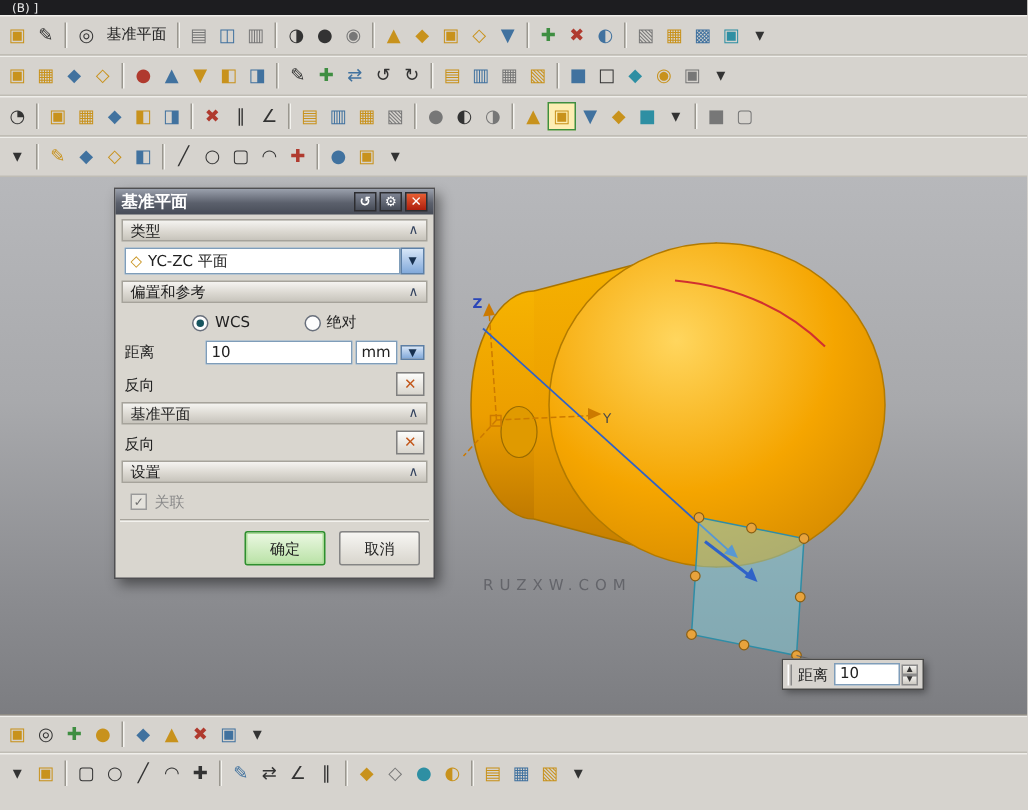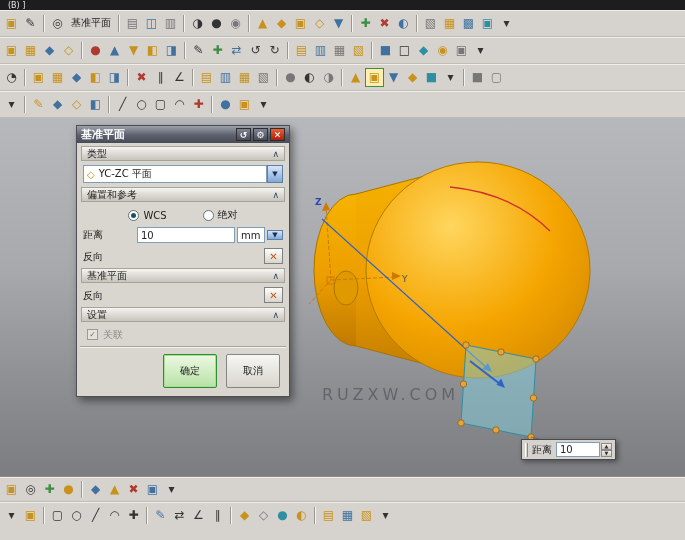--- a/index.html
+++ b/index.html
@@ -19,21 +19,21 @@
   .tb-icon{width:19px;height:19px;display:flex;align-items:center;justify-content:center;font-size:12px;line-height:1;border:1px solid transparent;cursor:default;}
   .tb-icon.hl{background:#fdeeb3;border:1px solid #3e8e41;}
   .tb-sep{width:2px;height:17px;border-left:1px solid #9a978f;border-right:1px solid #f4f3ef;margin:0 3px;}
   .tb-label{font-size:10px;color:#222;padding:0 4px;white-space:nowrap;}
 
   
   .viewport{position:relative;height:358px;background:linear-gradient(180deg,#b7b8bb 0%,#a8a9ac 42%,#8b8c90 78%,#7c7d81 100%);overflow:hidden;}
   .scene{position:absolute;left:0;top:0;z-index:1;}
   .watermark{position:absolute;left:322px;top:266px;z-index:2;text-align:center;color:#55565c;opacity:.85;user-select:none;}
   .watermark .l1{font-size:30px;font-weight:bold;letter-spacing:5px;text-shadow:1px 1px 0 rgba(240,240,240,.35);}
-  .watermark .l2{font-size:16px;letter-spacing:4px;margin-top:1px;color:#5d5e64;}
+  .watermark .l2{font-size:10px;letter-spacing:4px;margin-top:1px;color:#5d5e64;}
 
   
   .dpopup{position:absolute;left:521px;top:321px;z-index:6;display:flex;align-items:center;background:#d6d3ce;border:1px solid #4a4a4a;box-shadow:2px 2px 5px rgba(0,0,0,.4);padding:2px 3px;}
   .dpopup .grip2{width:3px;height:14px;border-left:1px solid #fff;border-right:1px solid #8a8a8a;margin-right:4px;}
   .dpopup .plbl{font-size:10px;margin-right:4px;}
   .dpopup .pval{width:44px;height:15px;background:#fff;border:1px solid #7f9db9;font-size:10px;display:flex;align-items:center;padding:0 3px;}
   .dpopup .spin{display:flex;flex-direction:column;margin-left:1px;}
   .dpopup .spin span{width:11px;height:7px;display:flex;align-items:center;justify-content:center;font-size:5px;background:linear-gradient(#f2f1ee,#cdcac2);border:1px solid #8a8a8a;color:#333;}
 
   
@@ -57,21 +57,21 @@
   .field{flex:1;background:#fff;border:1px solid #7f9db9;height:16px;display:flex;align-items:center;padding:0 3px;font-size:10px;}
   .unit{width:28px;background:#fff;border:1px solid #7f9db9;height:16px;display:flex;align-items:center;padding:0 3px;font-size:10px;}
   .rev-row{display:flex;align-items:flex-end;margin:3px 6px 4px;height:17px;}
   .rev-row .lbl{flex:1;font-size:10px;}
   .rev-btn{width:19px;height:16px;background:linear-gradient(#fdfdfb,#d8d5cd);border:1px solid #808080;display:flex;align-items:center;justify-content:center;font-size:10px;color:#c2571a;font-weight:bold;}
   .assoc-row{display:flex;align-items:center;gap:5px;margin:5px 10px 4px;height:15px;}
   .chk{width:11px;height:11px;border:1px solid #9a9a9a;background:#e4e2dc;color:#6f6f6f;font-size:8px;display:flex;align-items:center;justify-content:center;}
   .assoc-row .dis{font-size:10px;color:#8b8b8b;}
   .dlg-sep{margin:3px 3px 0;border-top:1px solid #a6a39b;border-bottom:1px solid #f3f2ee;}
   .btns{display:flex;justify-content:flex-end;gap:9px;margin:6px 9px 8px;}
-  .btn{min-width:54px;height:34px;display:flex;align-items:center;justify-content:center;font-size:10px;background:linear-gradient(#f7f6f3,#d8d5cd);border:1px solid #858585;border-radius:2px;cursor:default;}
+  .btn{min-width:54px;height:23px;display:flex;align-items:center;justify-content:center;font-size:10px;background:linear-gradient(#f7f6f3,#d8d5cd);border:1px solid #858585;border-radius:2px;cursor:default;}
   .btn.ok{background:linear-gradient(#ecf8e3,#b9e2a6);border:1px solid #2f8f2f;box-shadow:0 0 0 1px #a9dc96 inset;}
 
   
   .bottom{height:51px;background:#d6d3ce;border-top:1px solid #8f8c85;box-shadow:inset 0 1px 0 #f0efeb;}
   .bottom .tb-row{height:25px;}
   .bottom .tb-row:last-child{height:26px;border-bottom:none;}
 </style>
 </head>
 <body>
 

